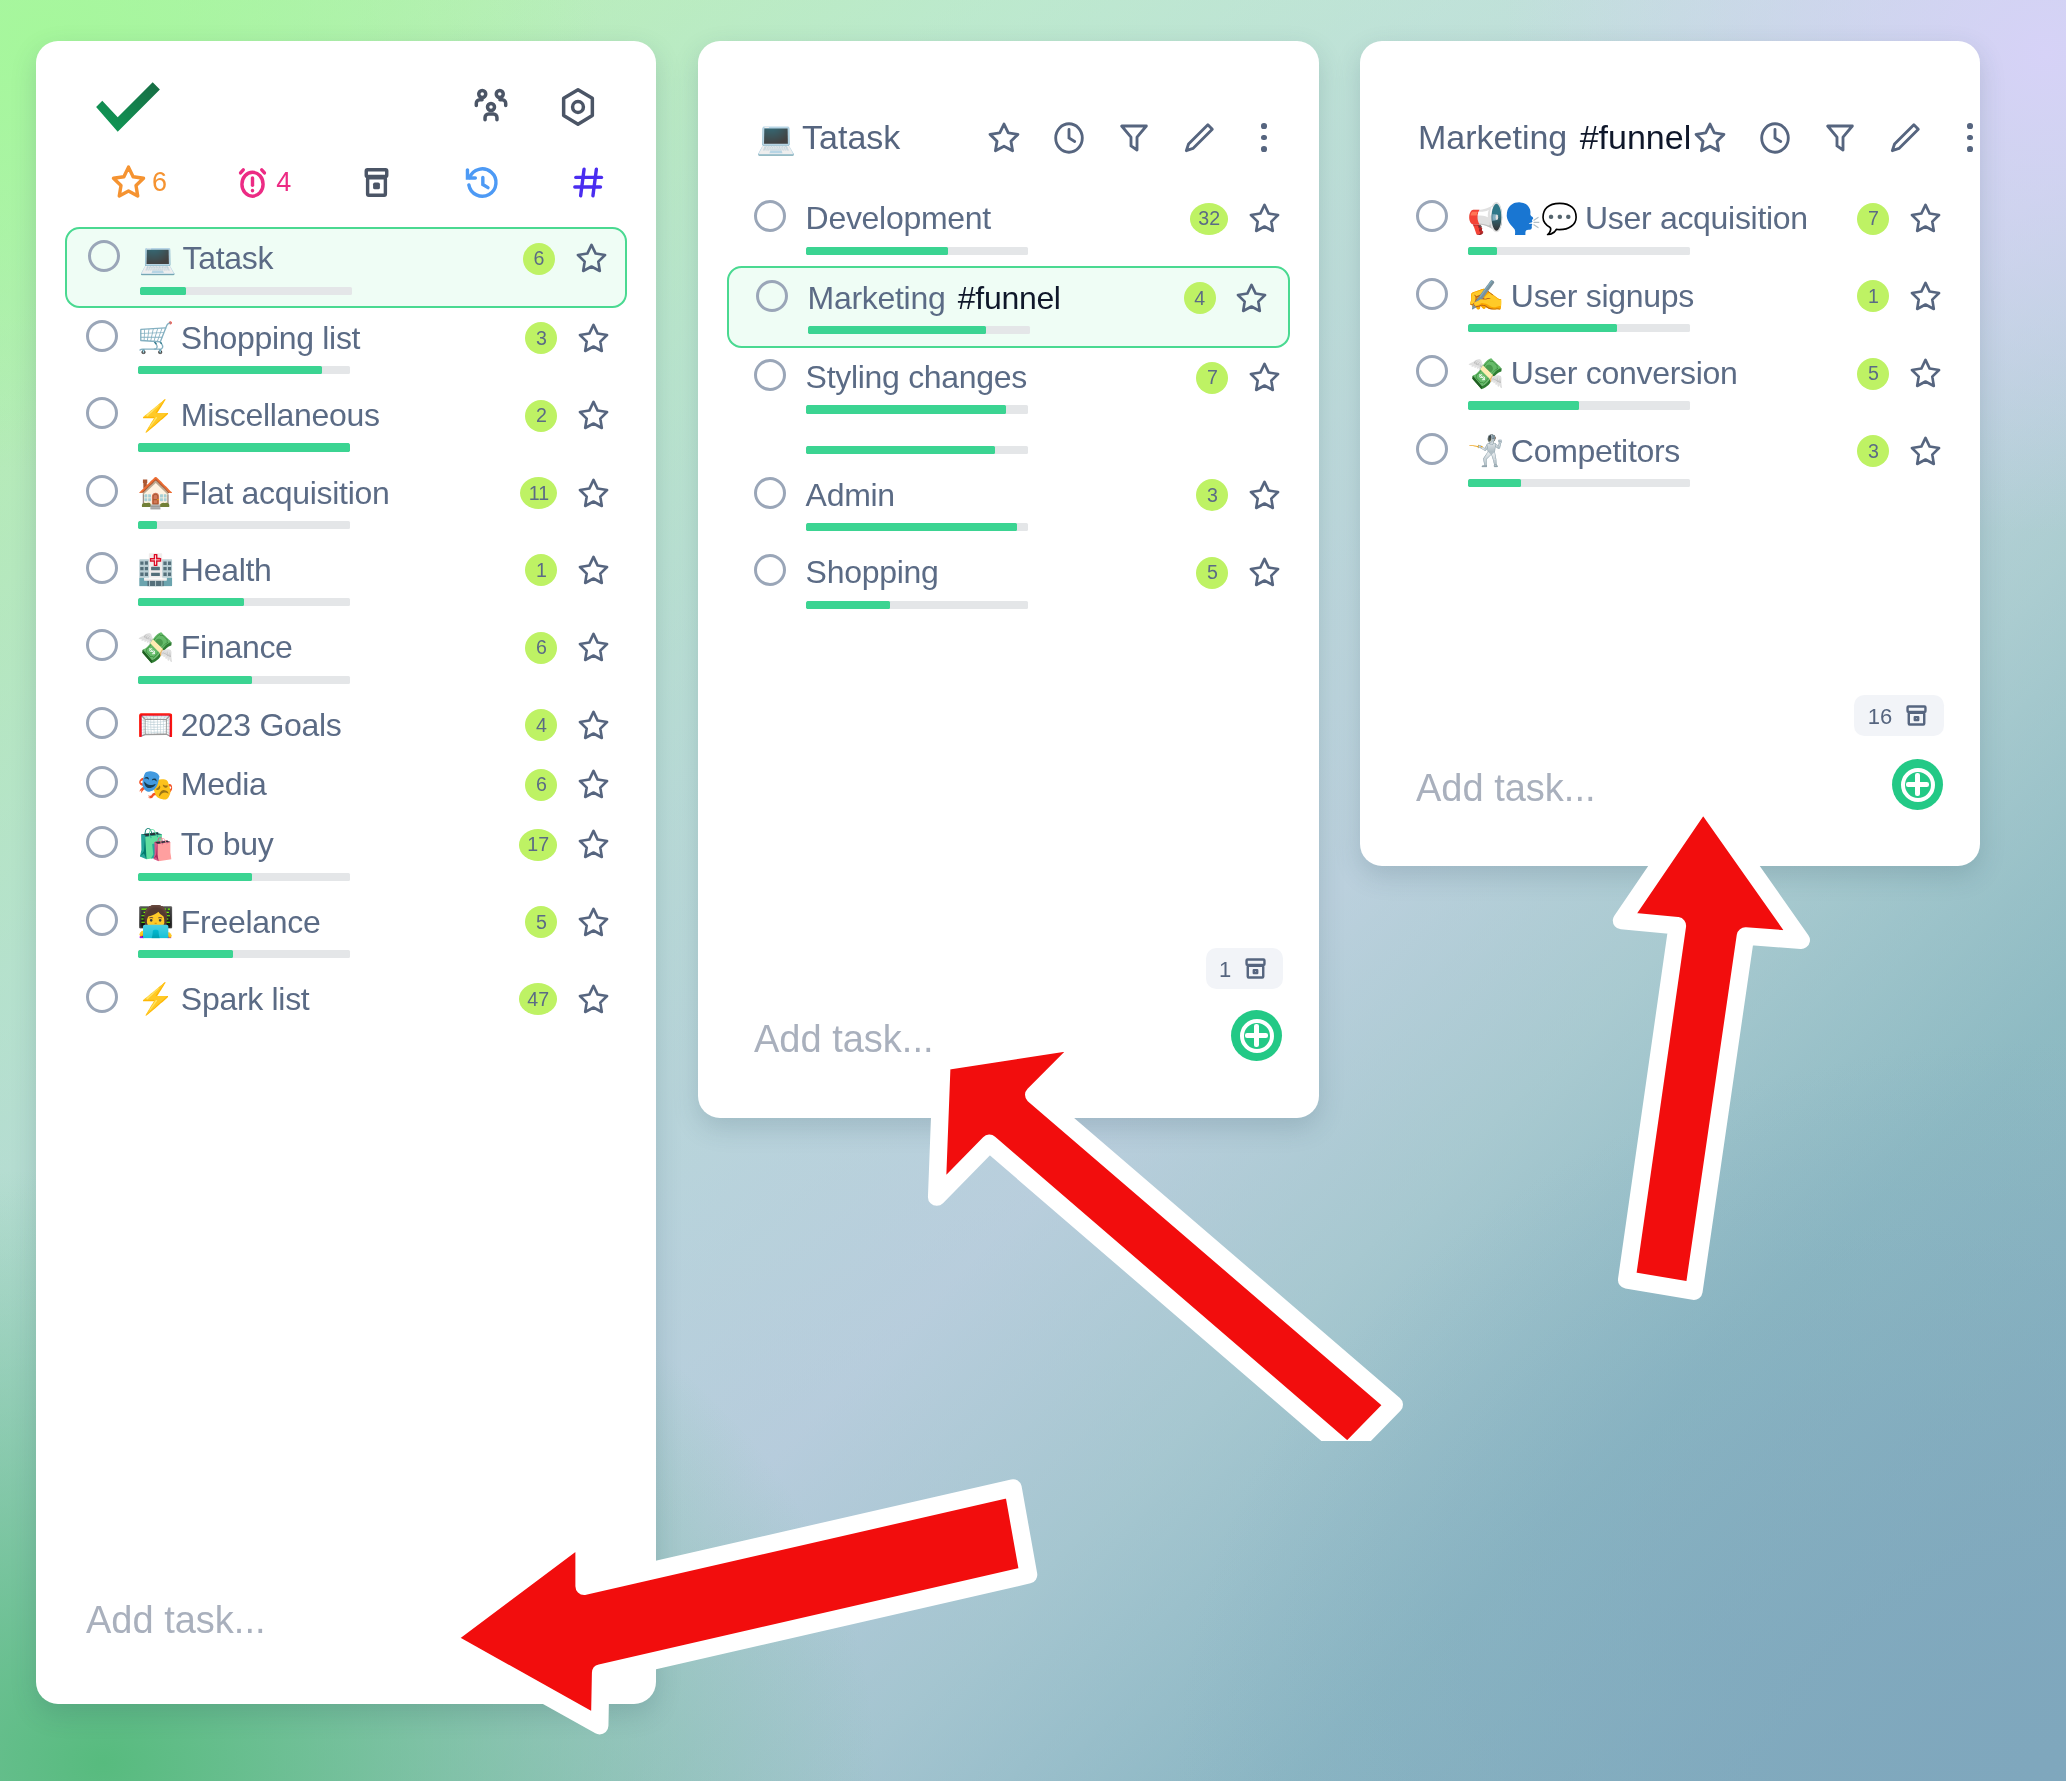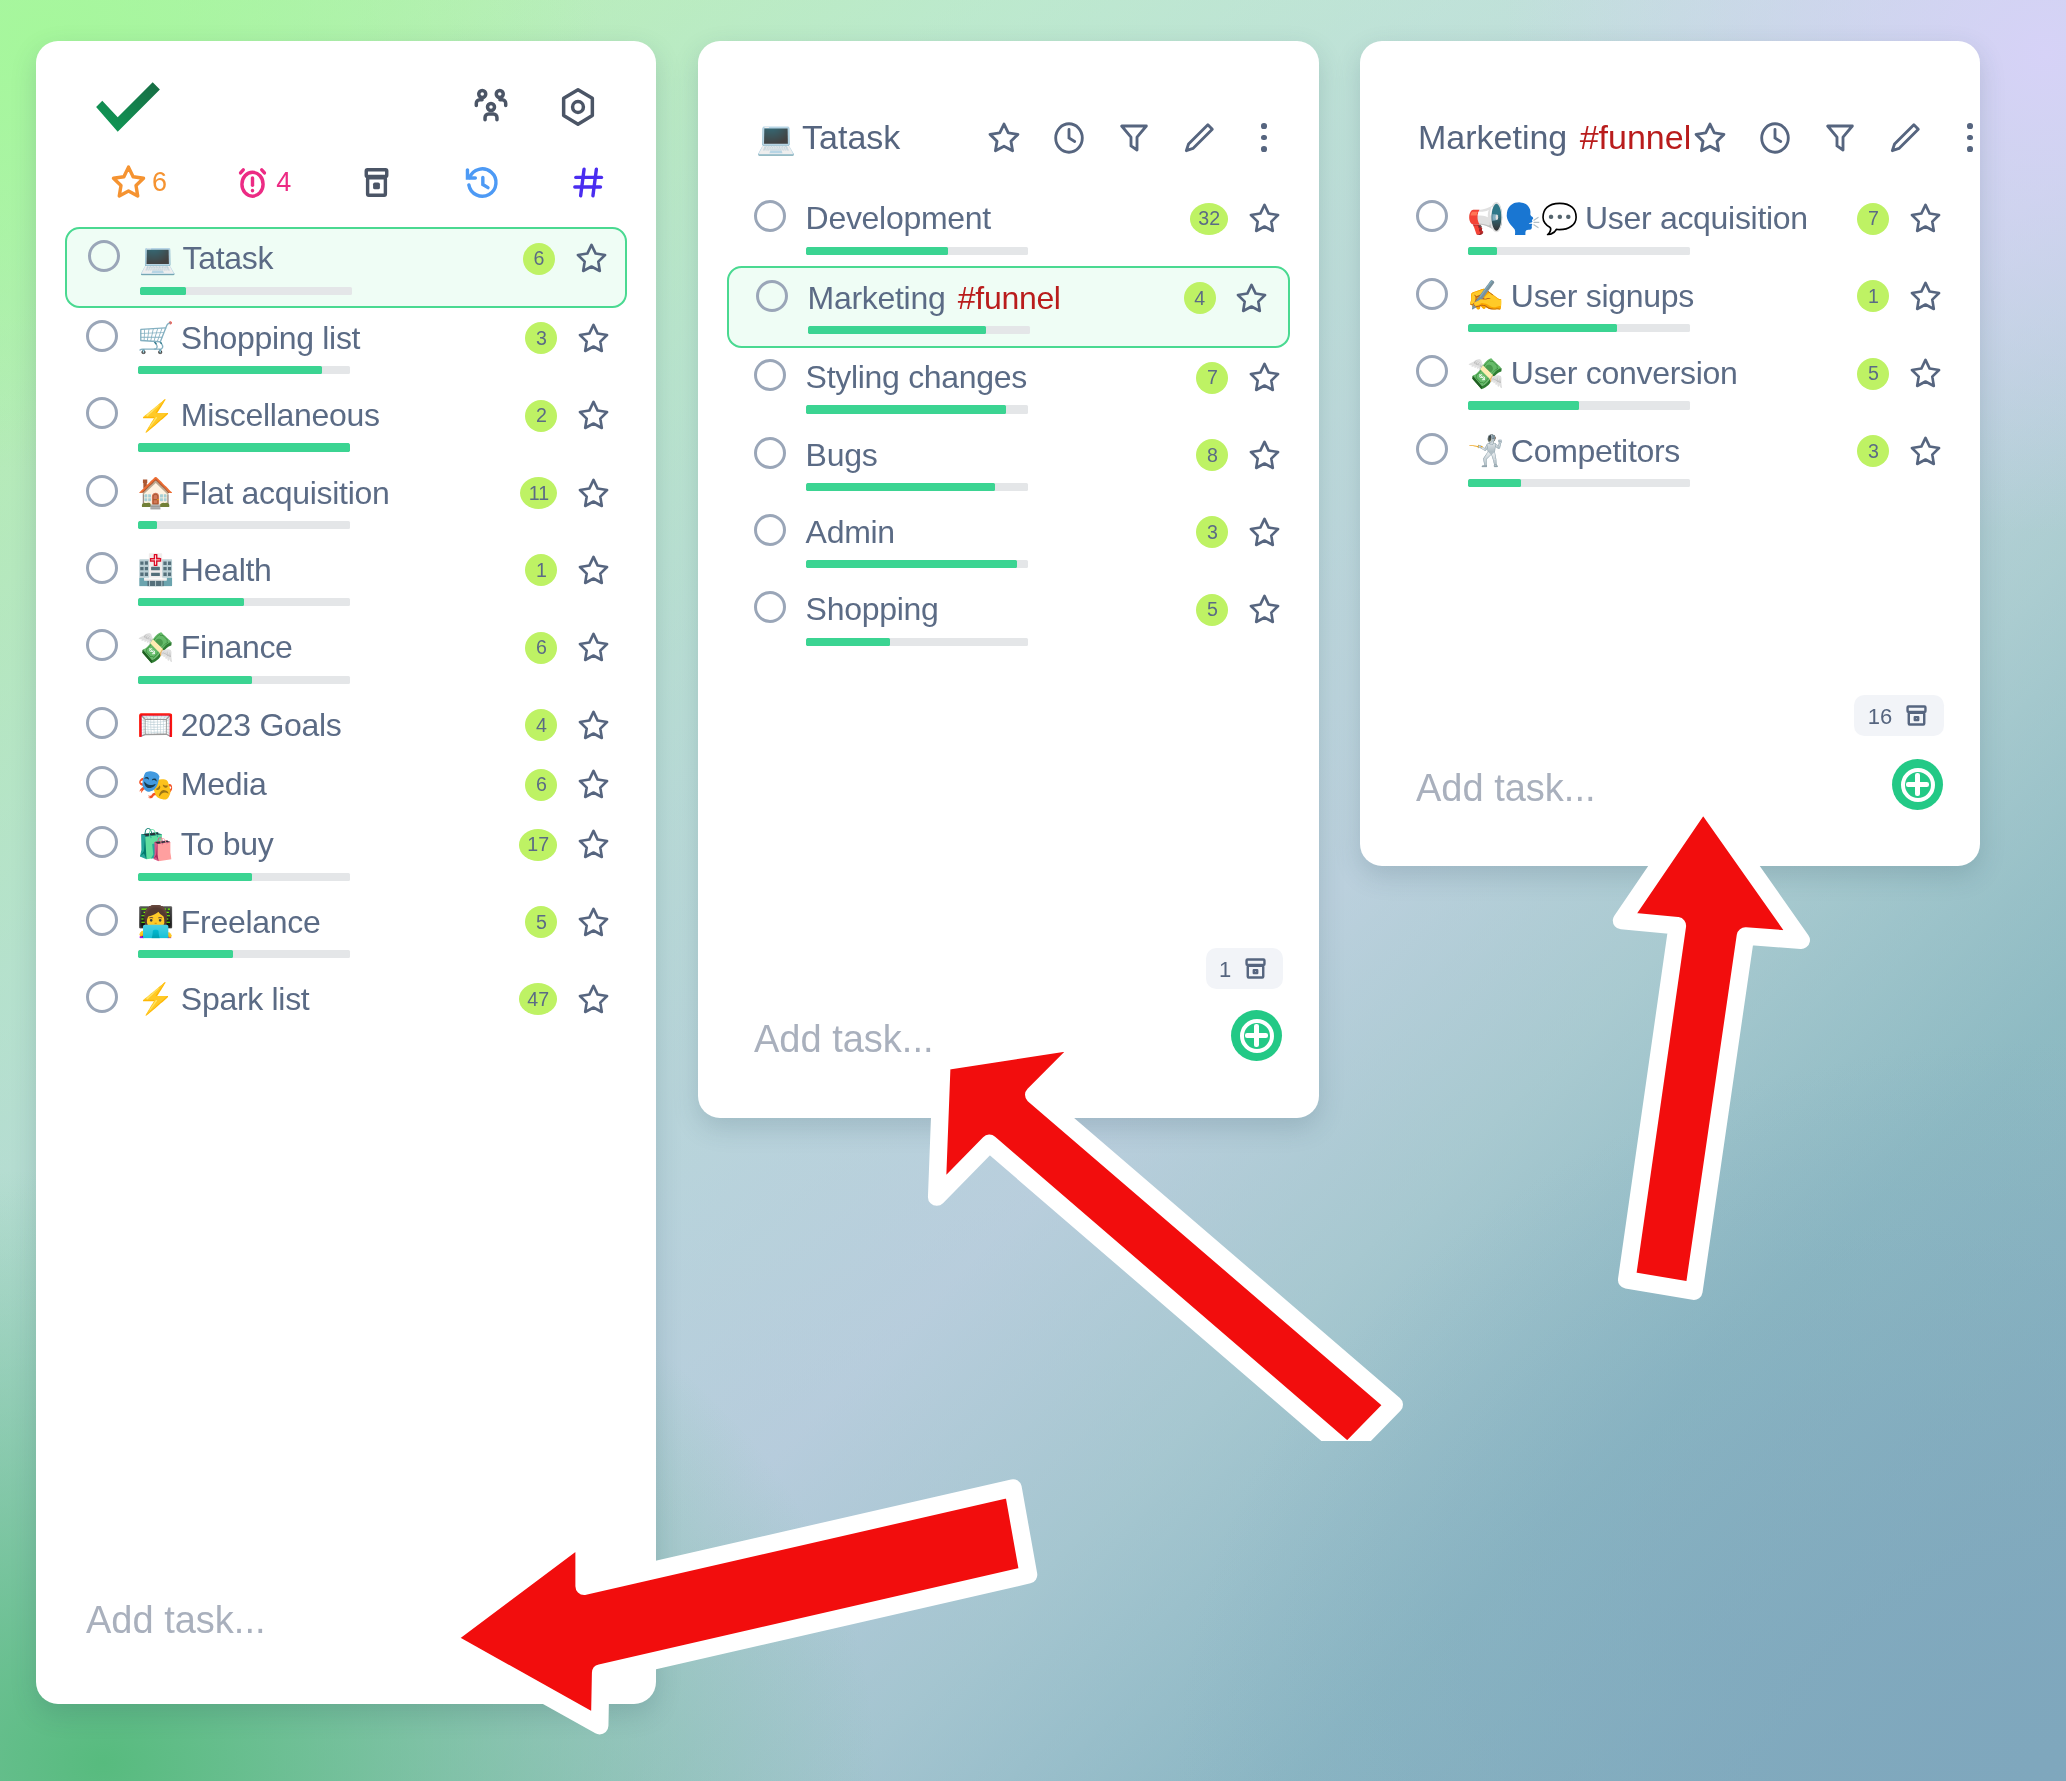--- a/index.html
+++ b/index.html
@@ -86,21 +86,21 @@
     width: 32px; height: 32px; min-width: 32px;
     border: 3.1px solid #9aa6b8; border-radius: 50%;
     margin-right: 19.6px;
   }
   .row-title {
     font-size: 32px; color: #5b6b85; font-weight: 400;
     letter-spacing: -0.3px; white-space: nowrap;
     display: flex; align-items: center; gap: 0px;
   }
   .emoji { font-size: 30px; margin-right: 6.2px; line-height: 1; }
-  .tag { color: #b91c1c; margin-left: 12.4px; }
+  .tag { color: #0f172a; margin-left: 12.4px; }
   .row-right {
     margin-left: auto; display: flex; align-items: center; gap: 17.6px;
   }
   .badge {
     min-width: 32px; height: 32px; padding: 0 8.3px;
     border-radius: 50%;
     background: #bef264; color: #5b6b85;
     font-size: 19.6px; display: flex; align-items: center; justify-content: center;
   }
   .star-out { width: 37px; height: 37px; display: block; }
@@ -518,32 +518,20 @@
             <svg class="star-out" viewBox="0 0 24 24" fill="none" stroke="#56657f" stroke-width="1.7" stroke-linejoin="round">
               <path d="M12 3.2l2.7 5.6 6.1.9-4.4 4.3 1 6.1-5.4-2.9-5.4 2.9 1-6.1L3.2 9.7l6.1-.9z"></path>
             </svg>
           </div>
         </div>
         <div class="bar">
           <i style="width: 90%;"></i>
         </div>
       </div>
       <div class="row">
-        <div class="row-main">
-          <span class="circle"></span>
-          <div class="row-title">
-            <span>Bugs</span>
-          </div>
-          <div class="row-right">
-            <span class="badge">8</span>
-            <svg class="star-out" viewBox="0 0 24 24" fill="none" stroke="#56657f" stroke-width="1.7" stroke-linejoin="round">
-              <path d="M12 3.2l2.7 5.6 6.1.9-4.4 4.3 1 6.1-5.4-2.9-5.4 2.9 1-6.1L3.2 9.7l6.1-.9z"></path>
-            </svg>
-          </div>
-        </div>
         <div class="bar">
           <i style="width: 85%;"></i>
         </div>
       </div>
       <div class="row">
         <div class="row-main">
           <span class="circle"></span>
           <div class="row-title">
             <span>Admin</span>
           </div>

